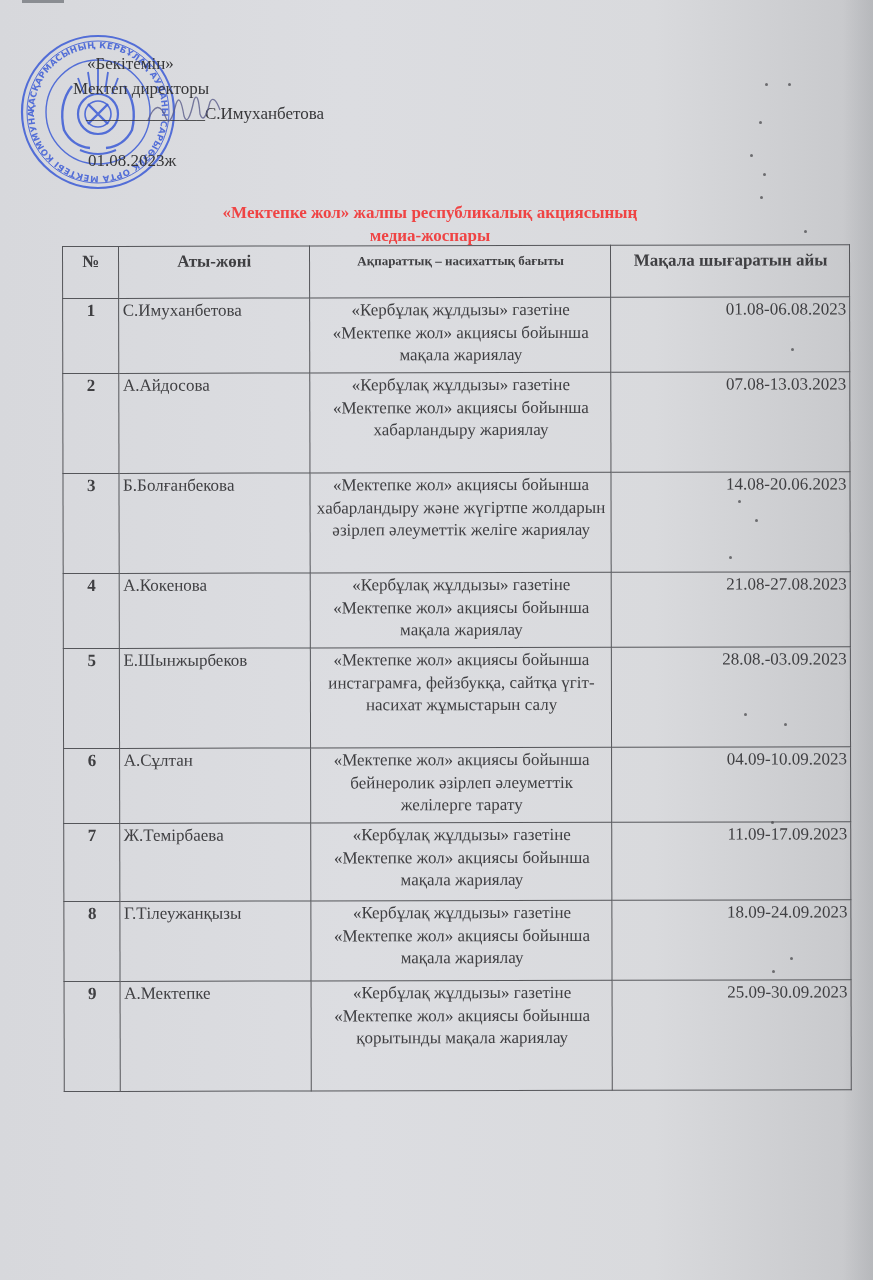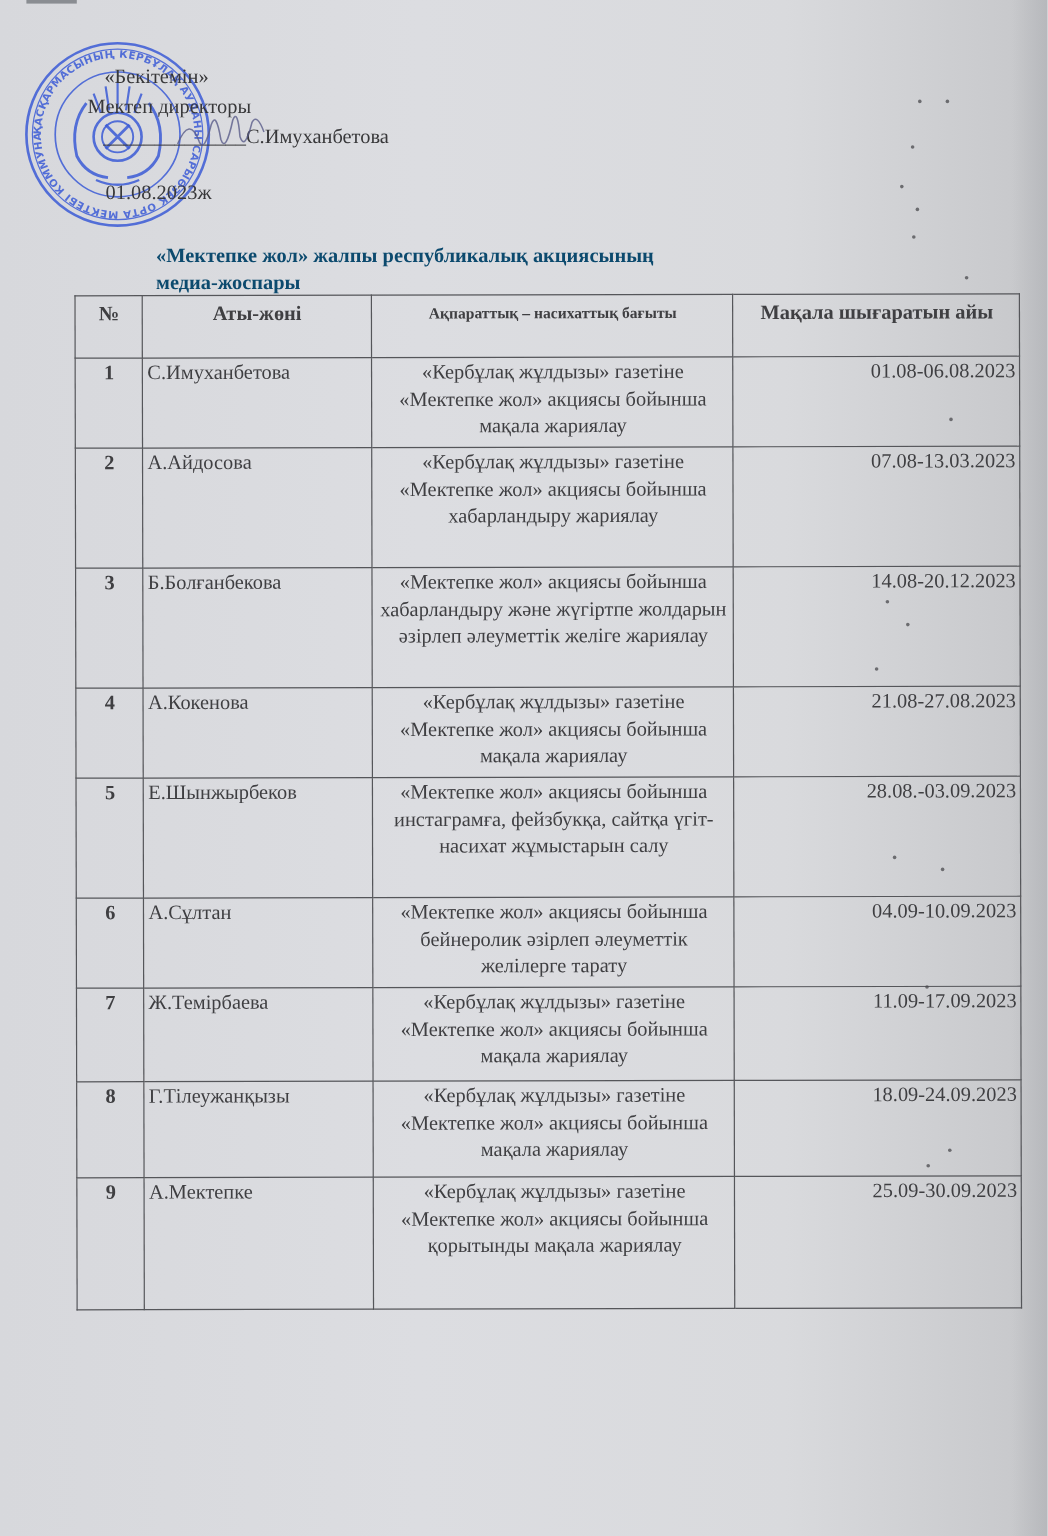--- a/index.html
+++ b/index.html
@@ -57,25 +57,25 @@
       left: 140px;
       top: 90px;
       width: 90px;
       height: 40px;
     }
     .doc-title {
       position: absolute;
       left: 130px;
       top: 201px;
       width: 600px;
-      text-align: left;
+      text-align: center;
       font-weight: bold;
       font-size: 17px;
       line-height: 23px;
-      color: #0c4a6e;
+      color: #ef4444;
     }
     table.plan {
       position: absolute;
       left: 62px;
       top: 246px;
       width: 788px;
       border-collapse: collapse;
       font-size: 17px;
       color: #3f3f42;
       transform: rotate(-0.12deg);
@@ -177,21 +177,21 @@
     <tr style="height:100px;">
       <td class="num">2</td>
       <td class="name">А.Айдосова</td>
       <td class="direction">«Кербұлақ жұлдызы» газетіне «Мектепке жол» акциясы бойынша хабарландыру жариялау</td>
       <td class="date">07.08-13.03.2023</td>
     </tr>
     <tr style="height:100px;">
       <td class="num">3</td>
       <td class="name">Б.Болғанбекова</td>
       <td class="direction">«Мектепке жол» акциясы бойынша хабарландыру және жүгіртпе жолдарын әзірлеп әлеуметтік желіге жариялау</td>
-      <td class="date">14.08-20.12.2023</td>
+      <td class="date">14.08-20.06.2023</td>
     </tr>
     <tr style="height:75px;">
       <td class="num">4</td>
       <td class="name">А.Кокенова</td>
       <td class="direction">«Кербұлақ жұлдызы» газетіне «Мектепке жол» акциясы бойынша мақала жариялау</td>
       <td class="date">21.08-27.08.2023</td>
     </tr>
     <tr style="height:100px;">
       <td class="num">5</td>
       <td class="name">Е.Шынжырбеков</td>

